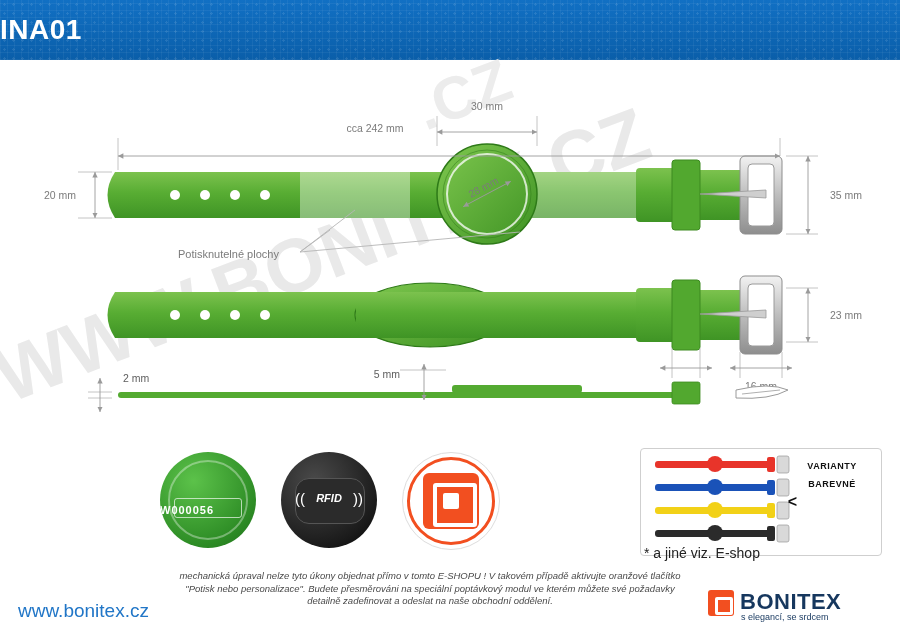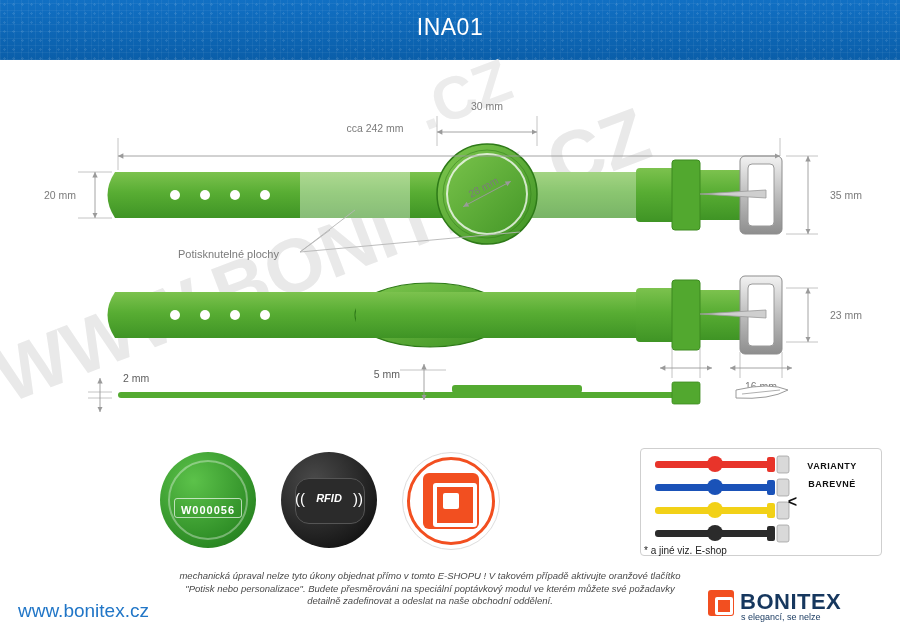--- a/index.html
+++ b/index.html
@@ -20,21 +20,21 @@
       linear-gradient(180deg,#1170c4 0%,#0a5ea9 100%);
     overflow:hidden;
   }
   .header .dots{
     position:absolute;inset:0;
     background-image:radial-gradient(rgba(255,255,255,.10) 1px, transparent 1.4px);
     background-size:9px 9px;
   }
   .header-title{
     position:absolute;left:0;right:0;top:14px;
-    text-align:center;color:#fff;font-size:23px;font-weight:normal;
+    text-align:left;color:#fff;font-size:28px;font-weight:bold;
     letter-spacing:.5px;
   }
   
   .wm{
     position:absolute;left:30px;top:170px;width:860px;height:420px;
     color:#e9e9e9;font-size:76px;font-weight:bold;
     transform:rotate(-21deg);
     white-space:nowrap;pointer-events:none;
     font-family:"Liberation Sans", sans-serif;
   }
@@ -49,21 +49,21 @@
   
   .thumbs{position:absolute;left:160px;top:452px;width:740px;height:110px;}
   .circle{
     position:absolute;width:96px;height:96px;border-radius:50%;
     overflow:hidden;
   }
   .c1{left:0;top:0;background:radial-gradient(circle at 35% 30%,#5cc24a,#2d8c25 70%,#1e6b19 100%);}
   .c2{left:121px;top:0;background:radial-gradient(circle at 35% 30%,#4a4a4a,#1a1a1a 72%,#000 100%);}
   .c3{left:242px;top:0;background:#ffffff;border:1px solid #ddd;}
   .c1 .tagtxt{
-    position:absolute;left:0;right:0;top:52px;text-align:center;
+    position:absolute;left:0;right:0;top:52px;
     color:#fff;font-size:11px;font-weight:bold;letter-spacing:1px;
   }
   .c1 .tagline{
     position:absolute;left:14px;right:14px;top:46px;height:18px;
     border:1px solid rgba(255,255,255,.65);border-radius:3px;
   }
   .c1 .ring{
     position:absolute;left:8px;top:8px;right:8px;bottom:8px;
     border:2px solid rgba(255,255,255,.35);border-radius:50%;
   }
@@ -92,21 +92,21 @@
     position:absolute;left:4px;top:4px;right:4px;bottom:4px;
     border:3px solid #f24f20;border-radius:50%;
   }
   
   .variants{
     position:absolute;left:640px;top:448px;width:240px;height:106px;
     border:1px solid #cfcfcf;border-radius:4px;background:#fff;
   }
   .vnote{
     position:absolute;left:644px;top:545px;width:200px;
-    font-size:10px;color:#222;
+    font-size:14px;color:#222;
   }
   .vtext{
     position:absolute;right:16px;top:8px;width:66px;
     font-size:9px;font-weight:bold;color:#111;
     letter-spacing:.5px;line-height:18px;text-align:center;
   }
   .arrowleft{
     position:absolute;right:84px;top:44px;font-size:16px;color:#111;font-weight:bold;
   }
   
@@ -326,14 +326,14 @@
   <div>mechanická úpraval nelze tyto úkony objednat přímo v tomto E-SHOPU ! V takovém případě aktivujte oranžové tlačítko</div>
   <div>"Potisk nebo personalizace". Budete přesměrováni na speciální poptávkový modul ve kterém můžete své požadavky</div>
   <div>detailně zadefinovat a odeslat na naše obchodní oddělení.</div>
 </div>
 
 <a class="site" href="#" style="text-decoration:none;">www.bonitex.cz</a>
 
 <div class="logo">
   <div class="sq"></div>
   <div class="name">BONITEX</div>
-  <div class="slogan">s elegancí, se nelze</div>
+  <div class="slogan">s elegancí, se srdcem</div>
 </div>
 
 </body></html>

